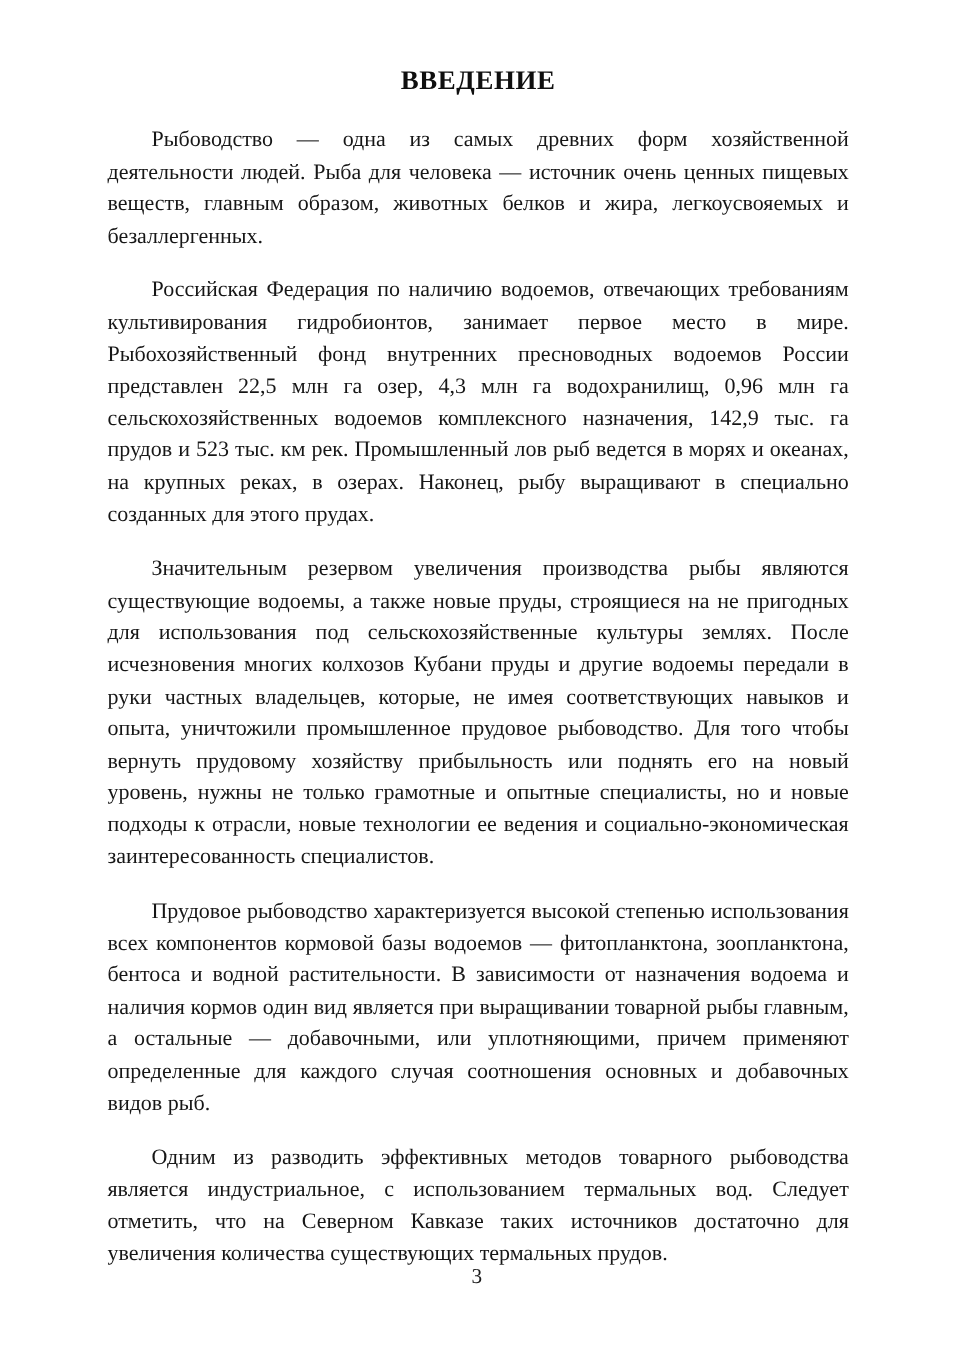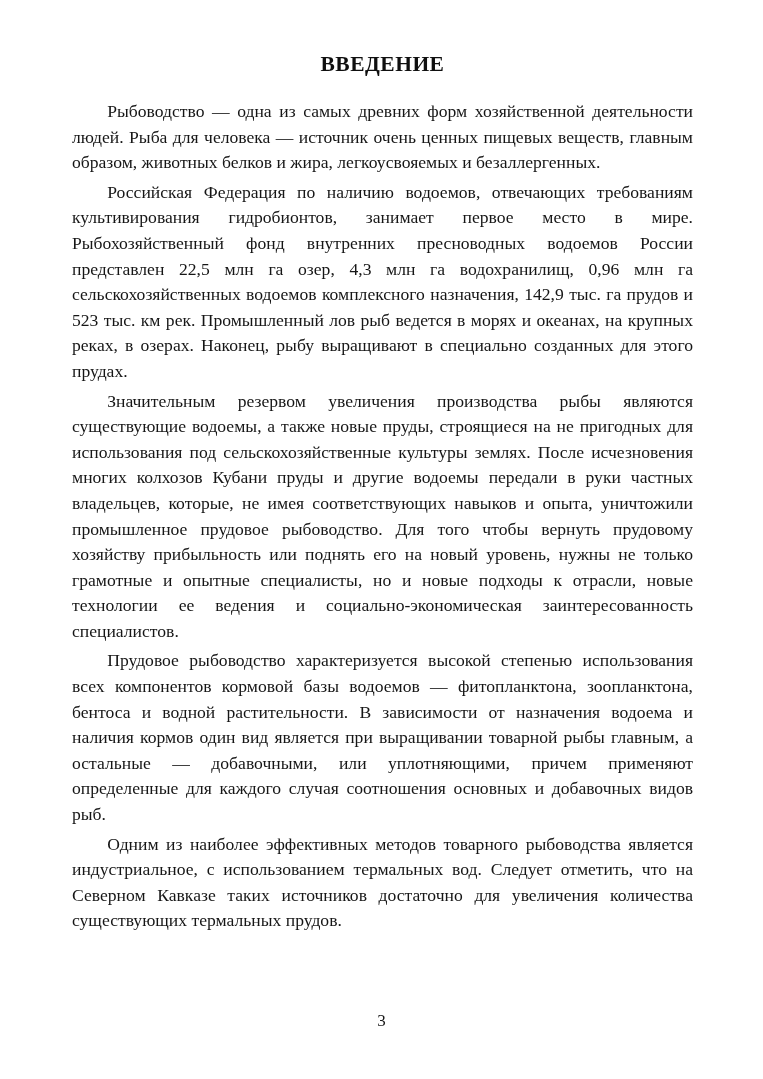--- a/index.html
+++ b/index.html
@@ -24,21 +24,21 @@
   }
   .doc-title {
     text-align: center;
     font-size: 21.5px;
     letter-spacing: 0.5px;
     font-weight: 700;
     margin: 0 0 22px 0;
     color: #0f0f0f;
   }
   .body-text p {
-    margin: 4px;
+    margin: 18px;
     text-align: justify;
     text-indent: 2.0em;
     font-size: 17.6px;
     line-height: 1.455;
     color: #161616;
     hyphens: manual;
   }
   .page-number {
     position: absolute;
     left: 0;
@@ -54,17 +54,17 @@
 
 <div class="page">
 
   <h1 class="doc-title">ВВЕДЕНИЕ</h1>
 
   <div class="body-text">
     <p>Рыбоводство — одна из самых древних форм хозяйственной деятельности людей. Рыба для человека — источник очень ценных пищевых веществ, главным образом, животных белков и жира, легкоусвояемых и безаллергенных.</p>
     <p>Российская Федерация по наличию водоемов, отвечающих требованиям культивирования гидробионтов, занимает первое место в мире. Рыбохозяйственный фонд внутренних пресноводных водоемов России представлен 22,5 млн га озер, 4,3 млн га водохранилищ, 0,96 млн га сельскохозяйственных водоемов комплексного назначения, 142,9 тыс. га прудов и 523 тыс. км рек. Промышленный лов рыб ведется в морях и океанах, на крупных реках, в озерах. Наконец, рыбу выращивают в специально созданных для этого прудах.</p>
     <p>Значительным резервом увеличения производства рыбы являются существующие водоемы, а также новые пруды, строящиеся на не пригодных для использования под сельскохозяйственные культуры землях. После исчезновения многих колхозов Кубани пруды и другие водоемы передали в руки частных владельцев, которые, не имея соответствующих навыков и опыта, уничтожили промышленное прудовое рыбоводство. Для того чтобы вернуть прудовому хозяйству прибыльность или поднять его на новый уровень, нужны не только грамотные и опытные специалисты, но и новые подходы к отрасли, новые технологии ее ведения и социально-экономическая заинтересованность специалистов.</p>
     <p>Прудовое рыбоводство характеризуется высокой степенью использования всех компонентов кормовой базы водоемов — фитопланктона, зоопланктона, бентоса и водной растительности. В зависимости от назначения водоема и наличия кормов один вид является при выращивании товарной рыбы главным, а остальные — добавочными, или уплотняющими, причем применяют определенные для каждого случая соотношения основных и добавочных видов рыб.</p>
-    <p>Одним из наиболее эффективных методов товарного рыбоводства является индустриальное, с использованием термальных вод. Следует отметить, что на Северном Кавказе таких источников достаточно для увеличения количества существующих термальных прудов.</p>
+    <p>Одним из разводить эффективных методов товарного рыбоводства является индустриальное, с использованием термальных вод. Следует отметить, что на Северном Кавказе таких источников достаточно для увеличения количества существующих термальных прудов.</p>
   </div>
 
   <div class="page-number">3</div>
 </div>
 
 </body></html>

